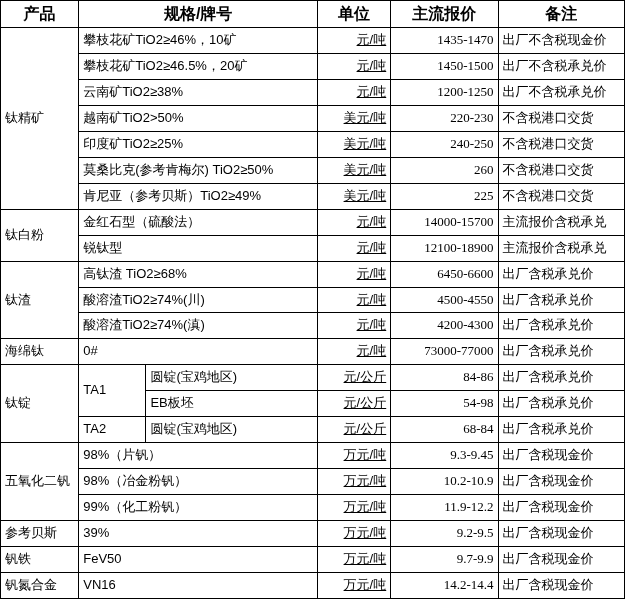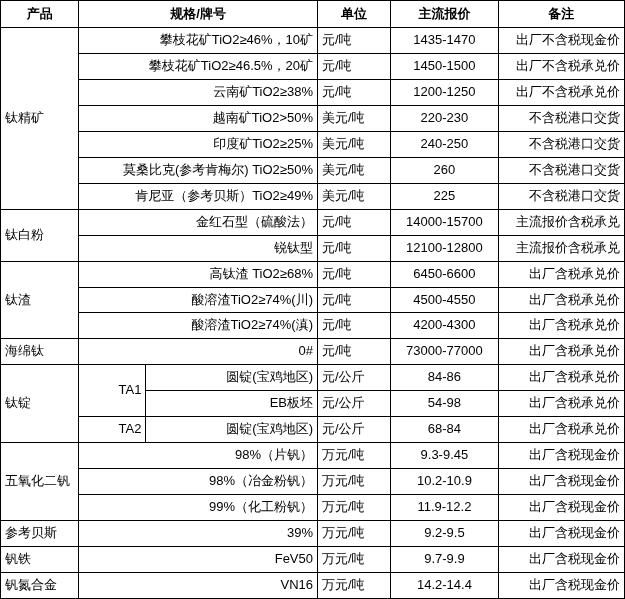--- a/index.html
+++ b/index.html
@@ -25,41 +25,43 @@
     font-size: 13px;
     font-weight: normal;
     line-height: 1.15;
     vertical-align: middle;
     overflow: hidden;
     white-space: nowrap;
   }
   #price-table thead th {
     text-align: center;
     font-weight: bold;
-    font-size: 13px;
+    font-size: 16px;
     height: 26px;
   }
   td.c-product {
     font-weight: bold;
     font-size: 13.5px;
   }
   td.c-spec {
+    text-align: left;
+    font-size: 12.5px;
+  }
+  td.c-unit {
     text-align: right;
     font-size: 12.5px;
-  }
-  td.c-unit {
+    text-decoration: underline;
+  }
+  td.c-price {
+    text-align: right;
+    font-size: 12.5px;
+    font-family: Liberation Serif, serif;
+  }
+  td.c-note {
     text-align: left;
-    font-size: 12.5px;
-  }
-  td.c-price {
-    text-align: center;
-    font-size: 12.5px;
-  }
-  td.c-note {
-    text-align: right;
     font-size: 12.5px;
   }
   .col-product { width: 78px; }
   .col-spec-a  { width: 67px; }
   .col-spec-b  { width: 171px; }
   .col-unit    { width: 73px; }
   .col-price   { width: 107px; }
   .col-note    { width: 126px; }
 </style>
 </head>
@@ -130,21 +132,21 @@
       <tr>
         <td class="c-product" rowspan="2">钛白粉</td>
         <td class="c-spec" colspan="2">金红石型（硫酸法）</td>
         <td class="c-unit">元/吨</td>
         <td class="c-price">14000-15700</td>
         <td class="c-note">主流报价含税承兑</td>
       </tr>
       <tr>
         <td class="c-spec" colspan="2">锐钛型</td>
         <td class="c-unit">元/吨</td>
-        <td class="c-price">12100-12800</td>
+        <td class="c-price">12100-18900</td>
         <td class="c-note">主流报价含税承兑</td>
       </tr>
       <tr>
         <td class="c-product" rowspan="3">钛渣</td>
         <td class="c-spec" colspan="2">高钛渣 TiO2≥68%</td>
         <td class="c-unit">元/吨</td>
         <td class="c-price">6450-6600</td>
         <td class="c-note">出厂含税承兑价</td>
       </tr>
       <tr>

